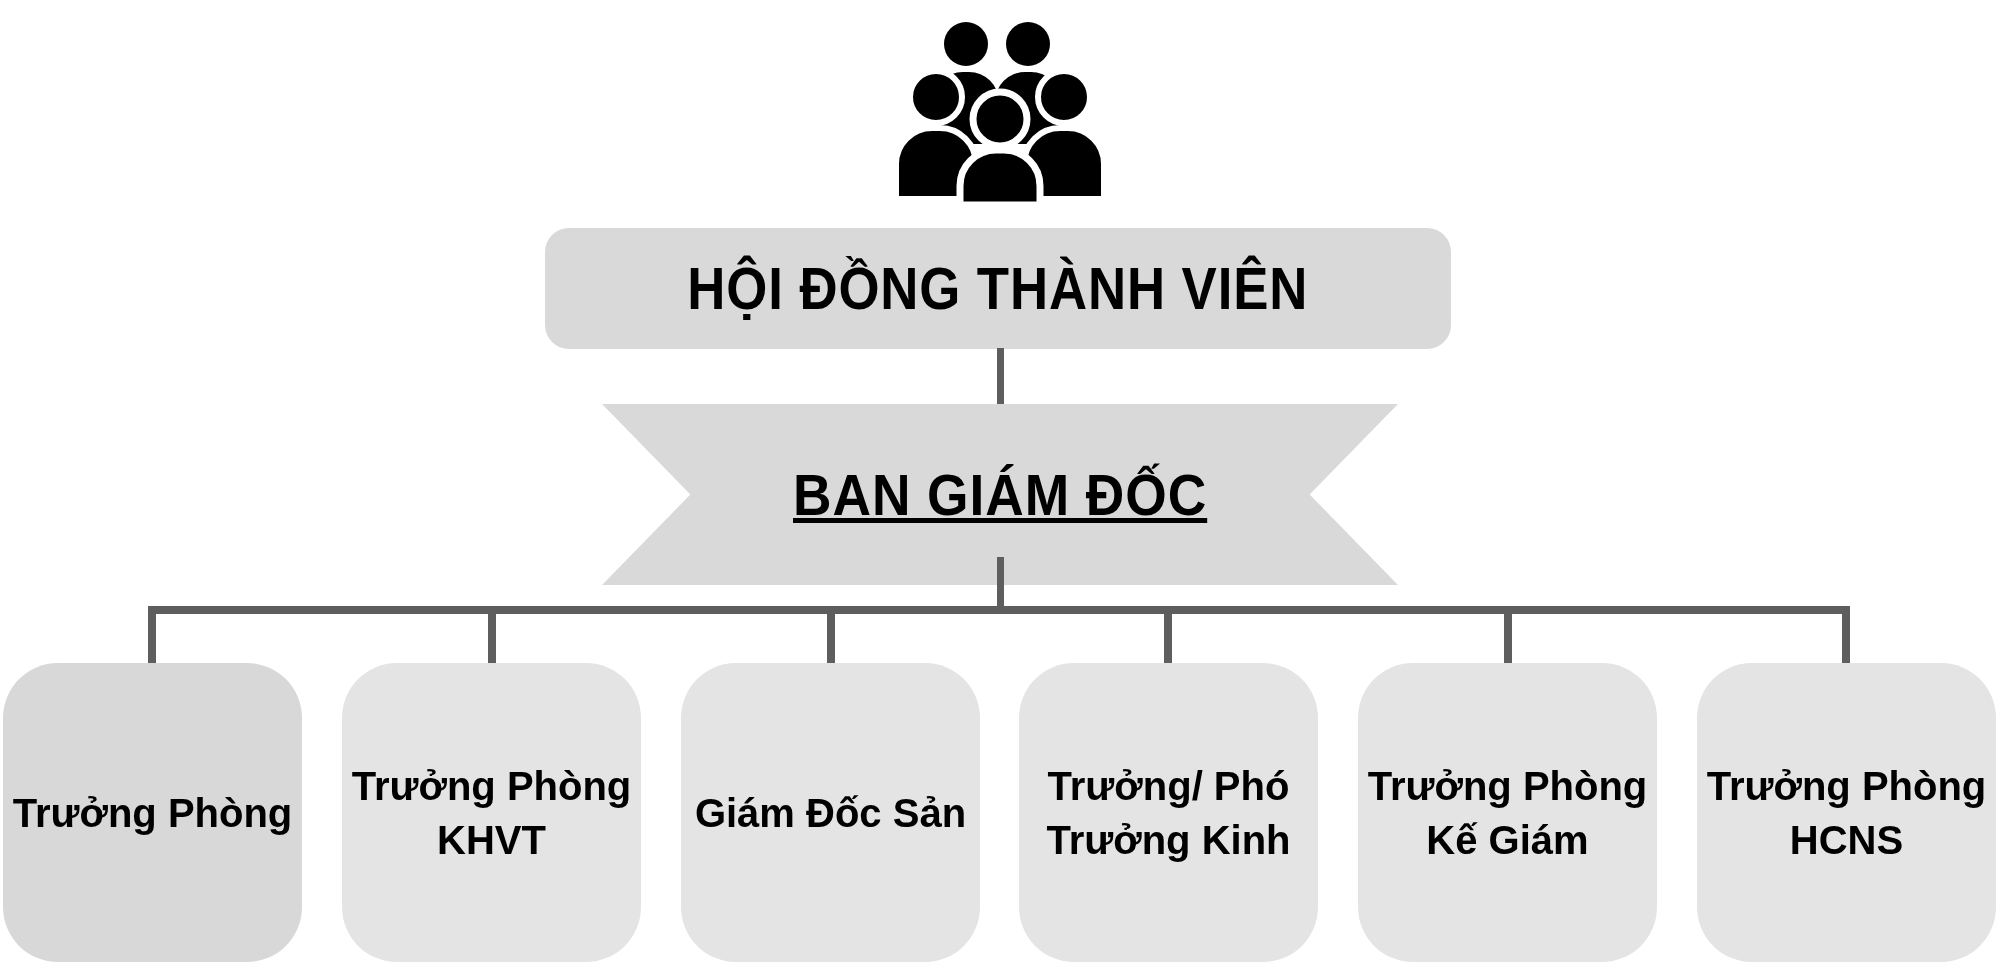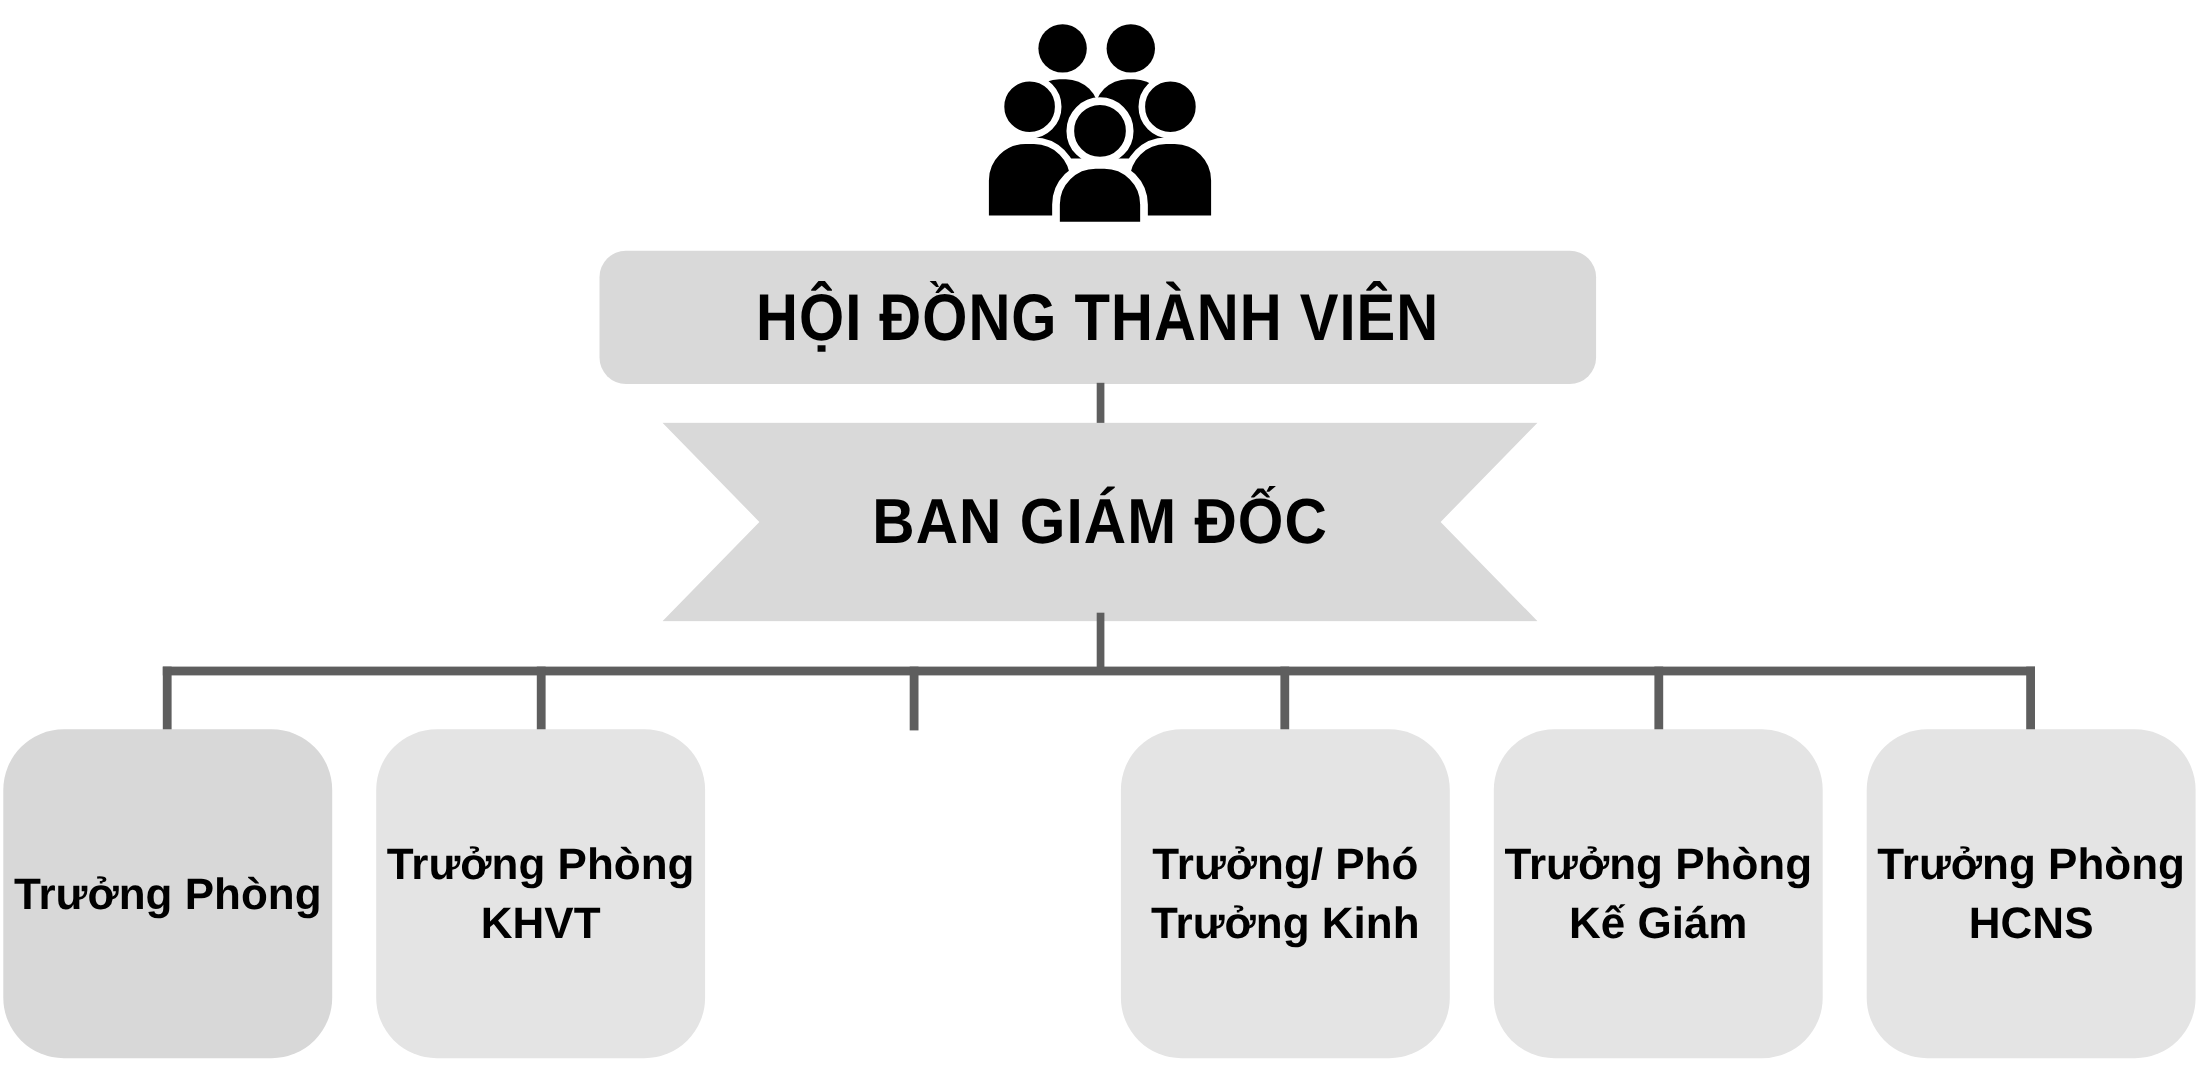--- a/index.html
+++ b/index.html
@@ -11,22 +11,23 @@
   }
   .abs{position:absolute;}
   .node{position:absolute;display:flex;align-items:center;justify-content:center;text-align:left;}
 
   
   .board{left:545px;top:228px;width:906px;height:121px;border-radius:24px;background:var(--box-mid,#d9d9d9);}
   .board .lbl{font-size:60px;font-weight:bold;letter-spacing:1px;white-space:nowrap;transform:scaleX(.88);}
 
   
   .banner{
-    left:602px;top:384px;width:796px;height:181px;background:var(--box-mid,#d9d9d9);
+    left:602px;top:404px;width:796px;height:181px;background:var(--box-mid,#d9d9d9);
     clip-path:polygon(0 0,100% 0,88.9% 50%,100% 100%,0 100%,11.1% 50%);
+    text-decoration:underline;
   }
   .banner .lbl{font-size:58px;font-weight:bold;letter-spacing:1px;white-space:nowrap;transform:scaleX(.92);}
 
   
   .line{position:absolute;background:var(--connector,#5e5e5e);}
   .vline-top{left:997px;top:348px;width:7px;height:56px;}
   .vline-mid{left:997px;top:557px;width:7px;height:51px;}
   .bus{left:148px;top:606px;width:1702px;height:8px;}
   .stub{top:606px;width:8px;height:58px;}
   .s1{left:148px}.s2{left:488px}.s3{left:827px}.s4{left:1164px}.s5{left:1504px}.s6{left:1842px}
@@ -92,20 +93,24 @@
   <div class="line stub s5"></div>
   <div class="line stub s6"></div>
 
   <div class="node dept dark d1">
     <span class="ln">Trưởng Phòng</span>
   </div>
   <div class="node dept d2">
     <span class="ln">Trưởng Phòng</span>
     <span class="ln">KHVT</span>
   </div>
+  <div class="node dept d3">
+    <span class="ln">Giám Đốc Sản</span>
+    <span class="ln"></span>
+  </div>
   <div class="node dept d4">
     <span class="ln">Trưởng/ Phó</span>
     <span class="ln">Trưởng Kinh</span>
   </div>
   <div class="node dept d5">
     <span class="ln">Trưởng Phòng</span>
     <span class="ln">Kế Giám</span>
   </div>
   <div class="node dept d6">
     <span class="ln">Trưởng Phòng</span>

